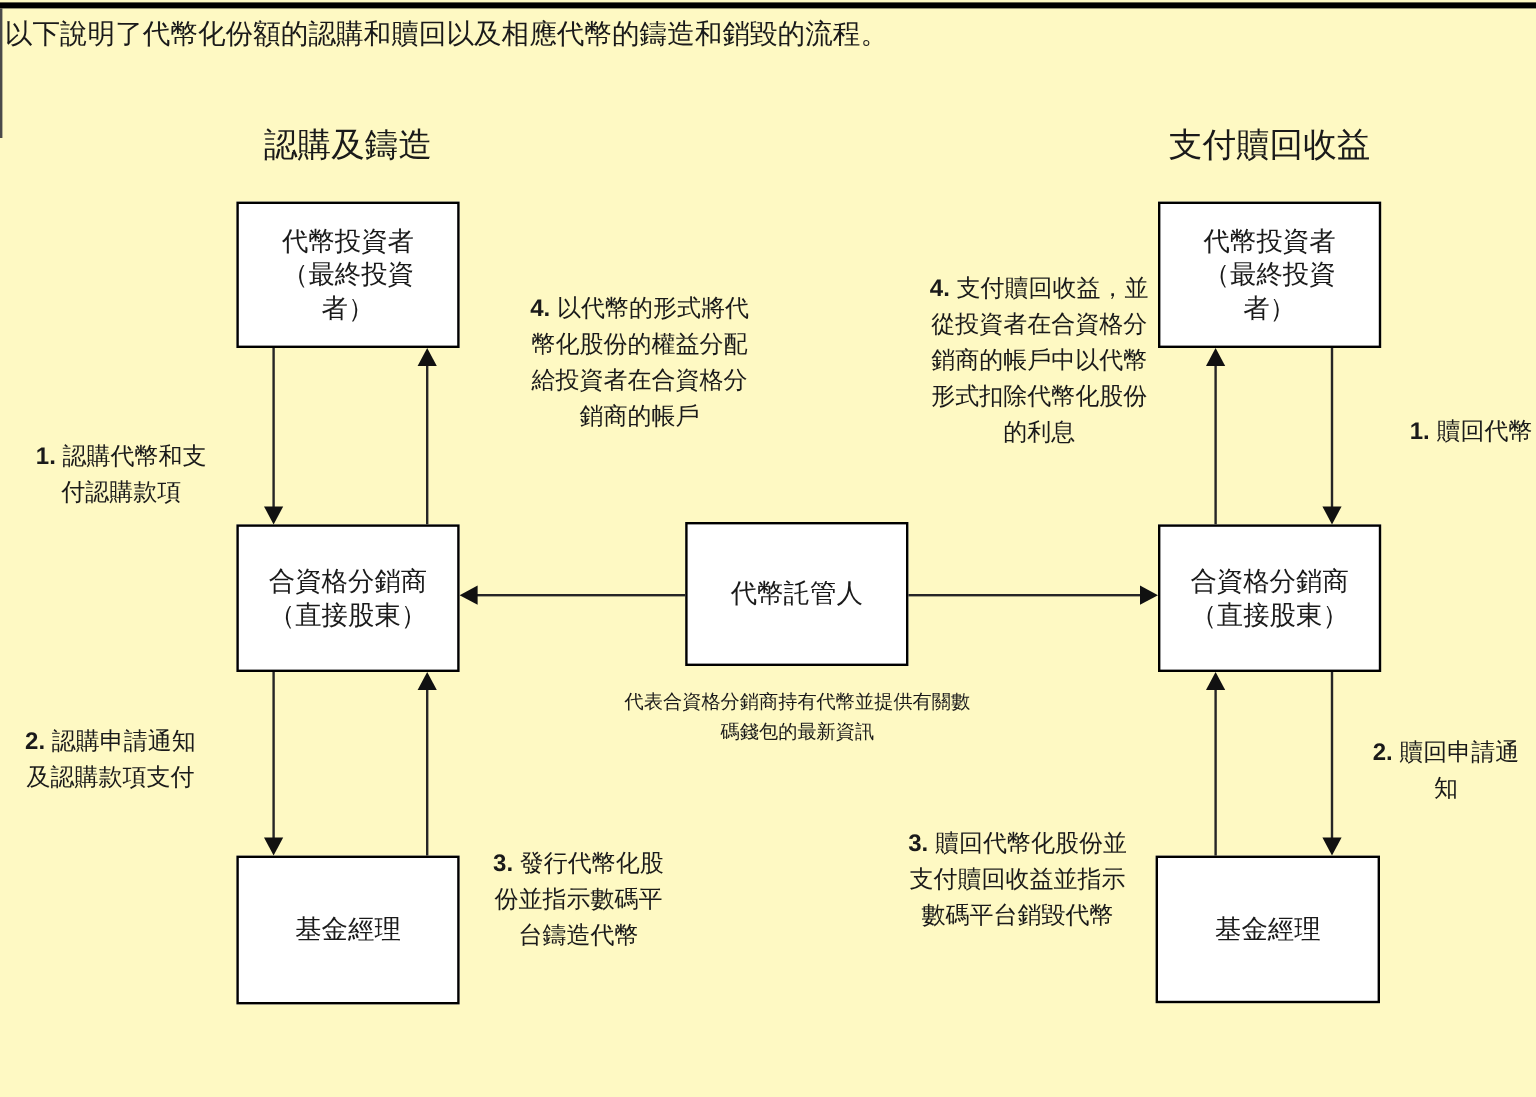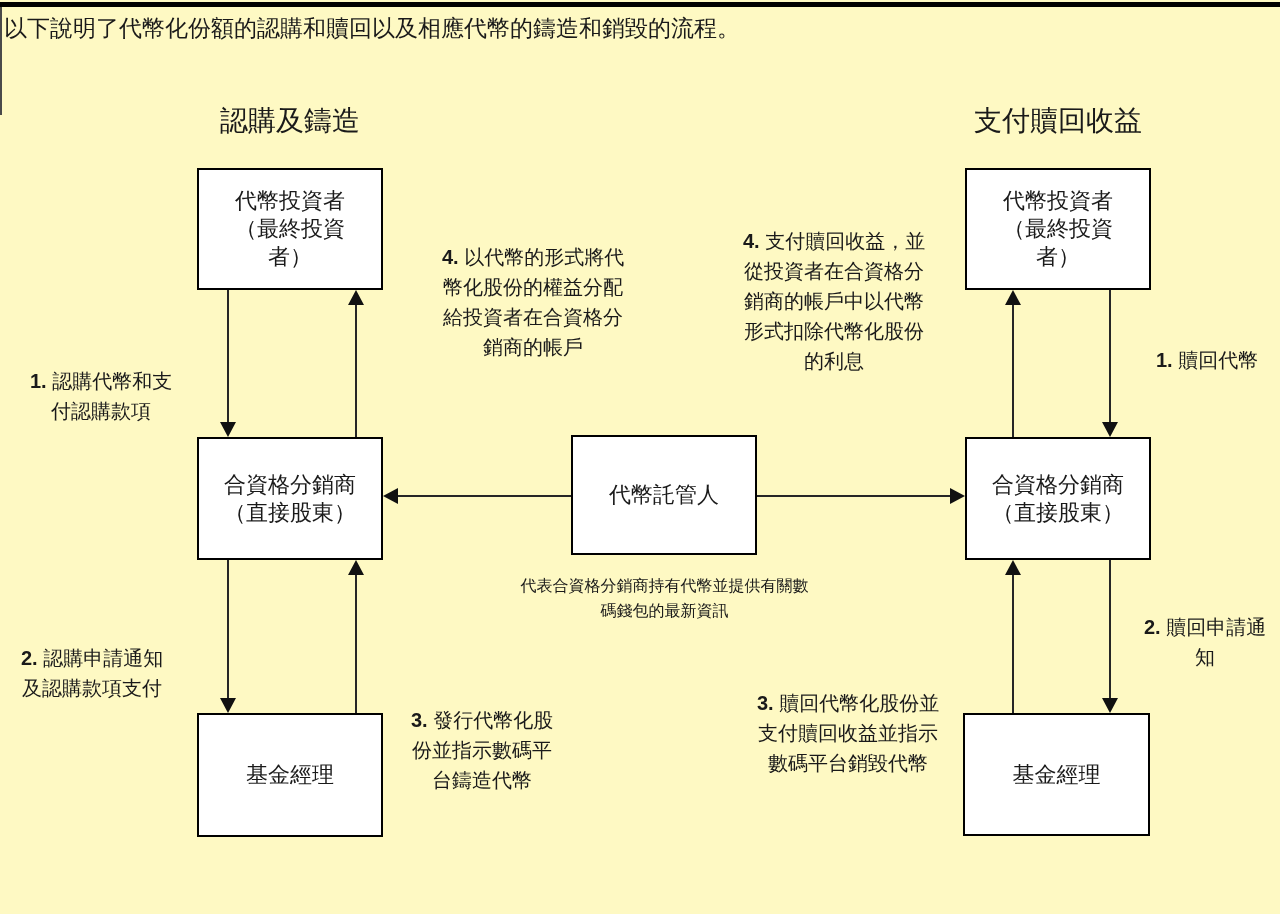--- a/index.html
+++ b/index.html
@@ -100,40 +100,40 @@
 
   <div class="hline" style="left:396px; top:495px; width:175px;"></div>
   <div class="tri left" style="left:383px; top:488px;"></div>
 
   <div class="hline" style="left:757px; top:495px; width:195px;"></div>
   <div class="tri right" style="left:950px; top:488px;"></div>
 
   <div class="lbl" style="left:16px; top:330px; width:170px;margin-top:36px;"><b>1.</b> <span>認購代幣和支
 付認購款項</span></div>
 
-  <div class="lbl" style="left:2px; top:603px; width:180px;margin-top:40px;"><b>2.</b> <span>認購申請通知
+  <div class="lbl" style="left:2px; top:603px; width:180px;"><b>2.</b> <span>認購申請通知
 及認購款項支付</span></div>
 
   <div class="lbl" style="left:392px; top:705px; width:180px;"><b>3.</b> <span>發行代幣化股
 份並指示數碼平
 台鑄造代幣</span></div>
 
   <div class="lbl" style="left:383px; top:242px; width:300px;"><b>4.</b> <span>以代幣的形式將代
 幣化股份的權益分配
 給投資者在合資格分
 銷商的帳戶</span></div>
 
-  <div class="lbl" style="left:1137px; top:345px; width:140px; text-align:center;"><b>1.</b> <span>贖回代幣</span></div>
+  <div class="lbl" style="left:1137px; top:345px; width:140px; text-align:right;"><b>1.</b> <span>贖回代幣</span></div>
 
   <div class="lbl" style="left:1130px; top:612px; width:150px;"><b>2.</b> <span>贖回申請通
 知</span></div>
 
   <div class="lbl" style="left:733px; top:688px; width:230px;"><b>3.</b> <span>贖回代幣化股份並
 支付贖回收益並指示
 數碼平台銷毀代幣</span></div>
 
-  <div class="lbl" style="left:720px; top:226px; width:228px;"><b>4.</b> <span>支付贖回收益，並
+  <div class="lbl" style="left:752px; top:226px; width:228px;"><b>4.</b> <span>支付贖回收益，並
 從投資者在合資格分
 銷商的帳戶中以代幣
 形式扣除代幣化股份
 的利息</span></div>
 
 </div>
 
 </body></html>

